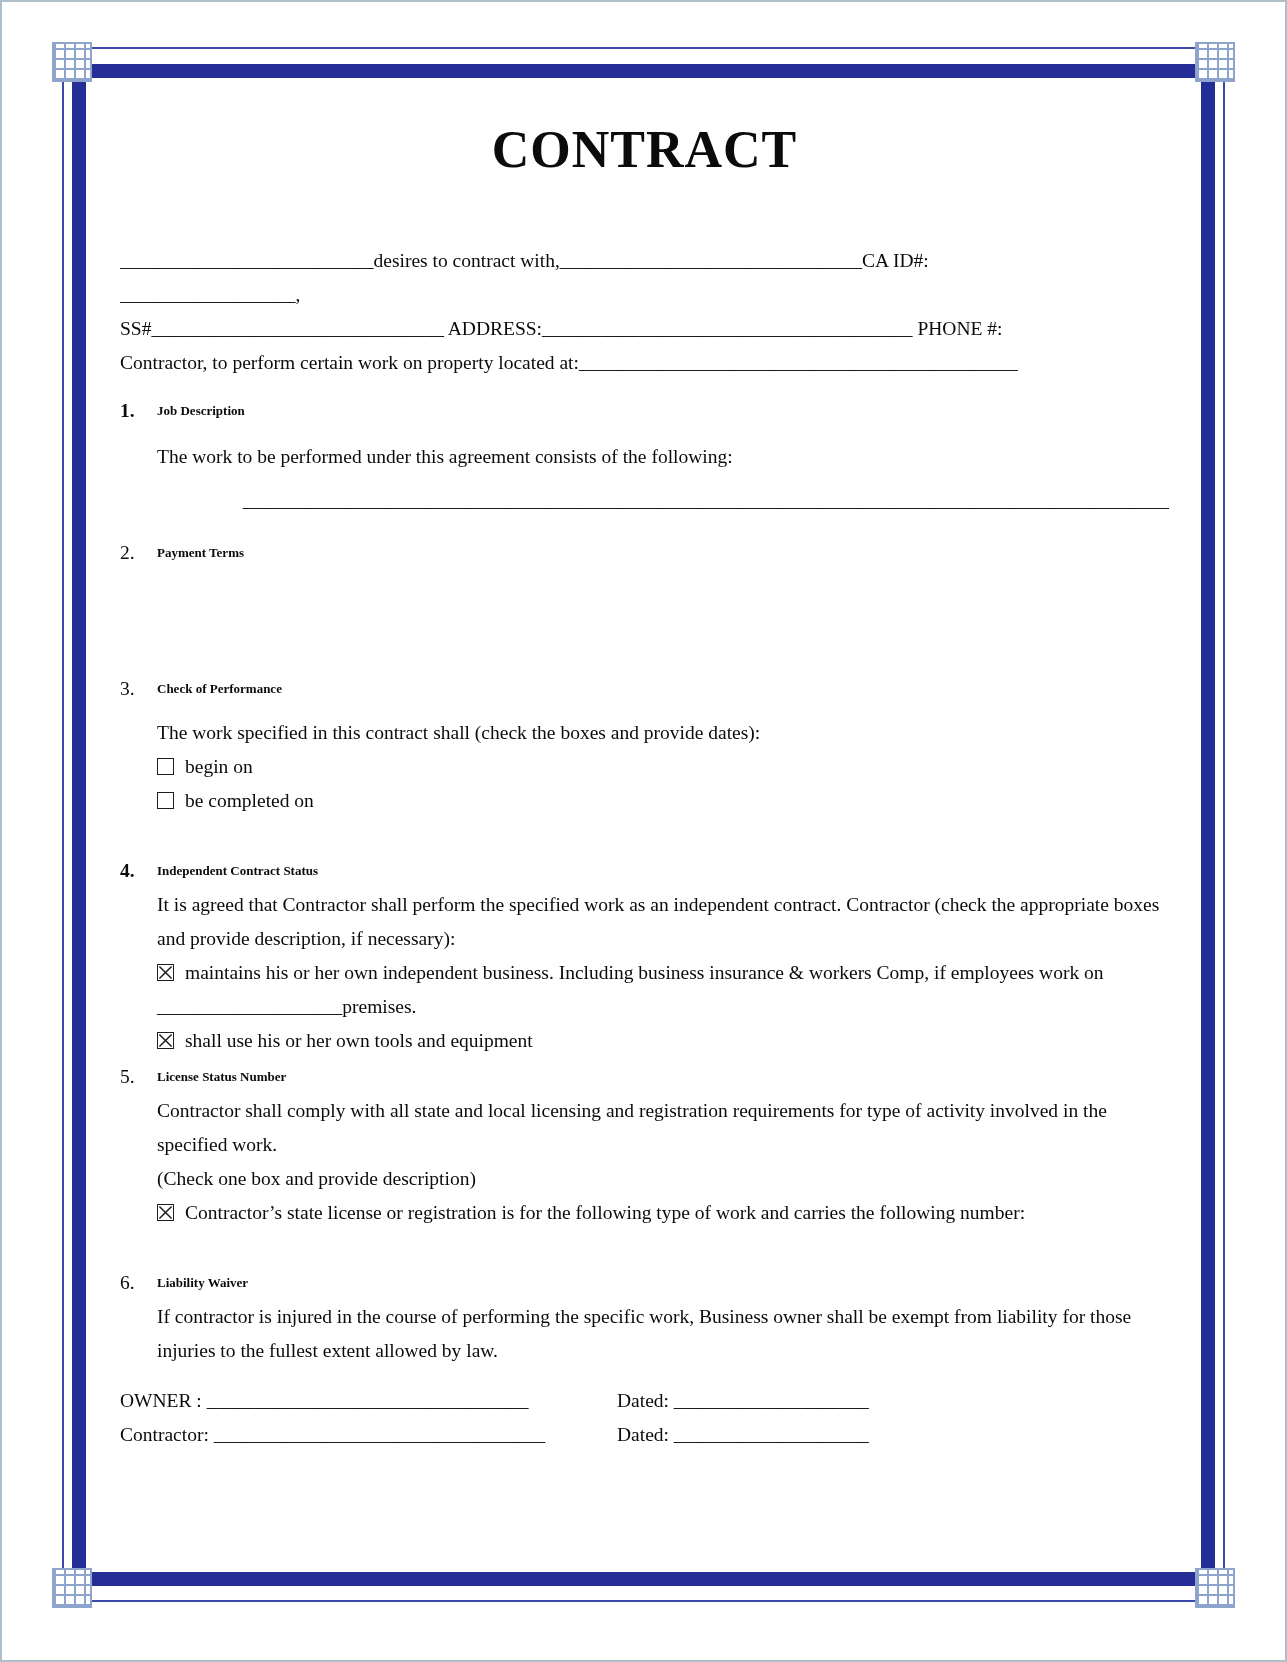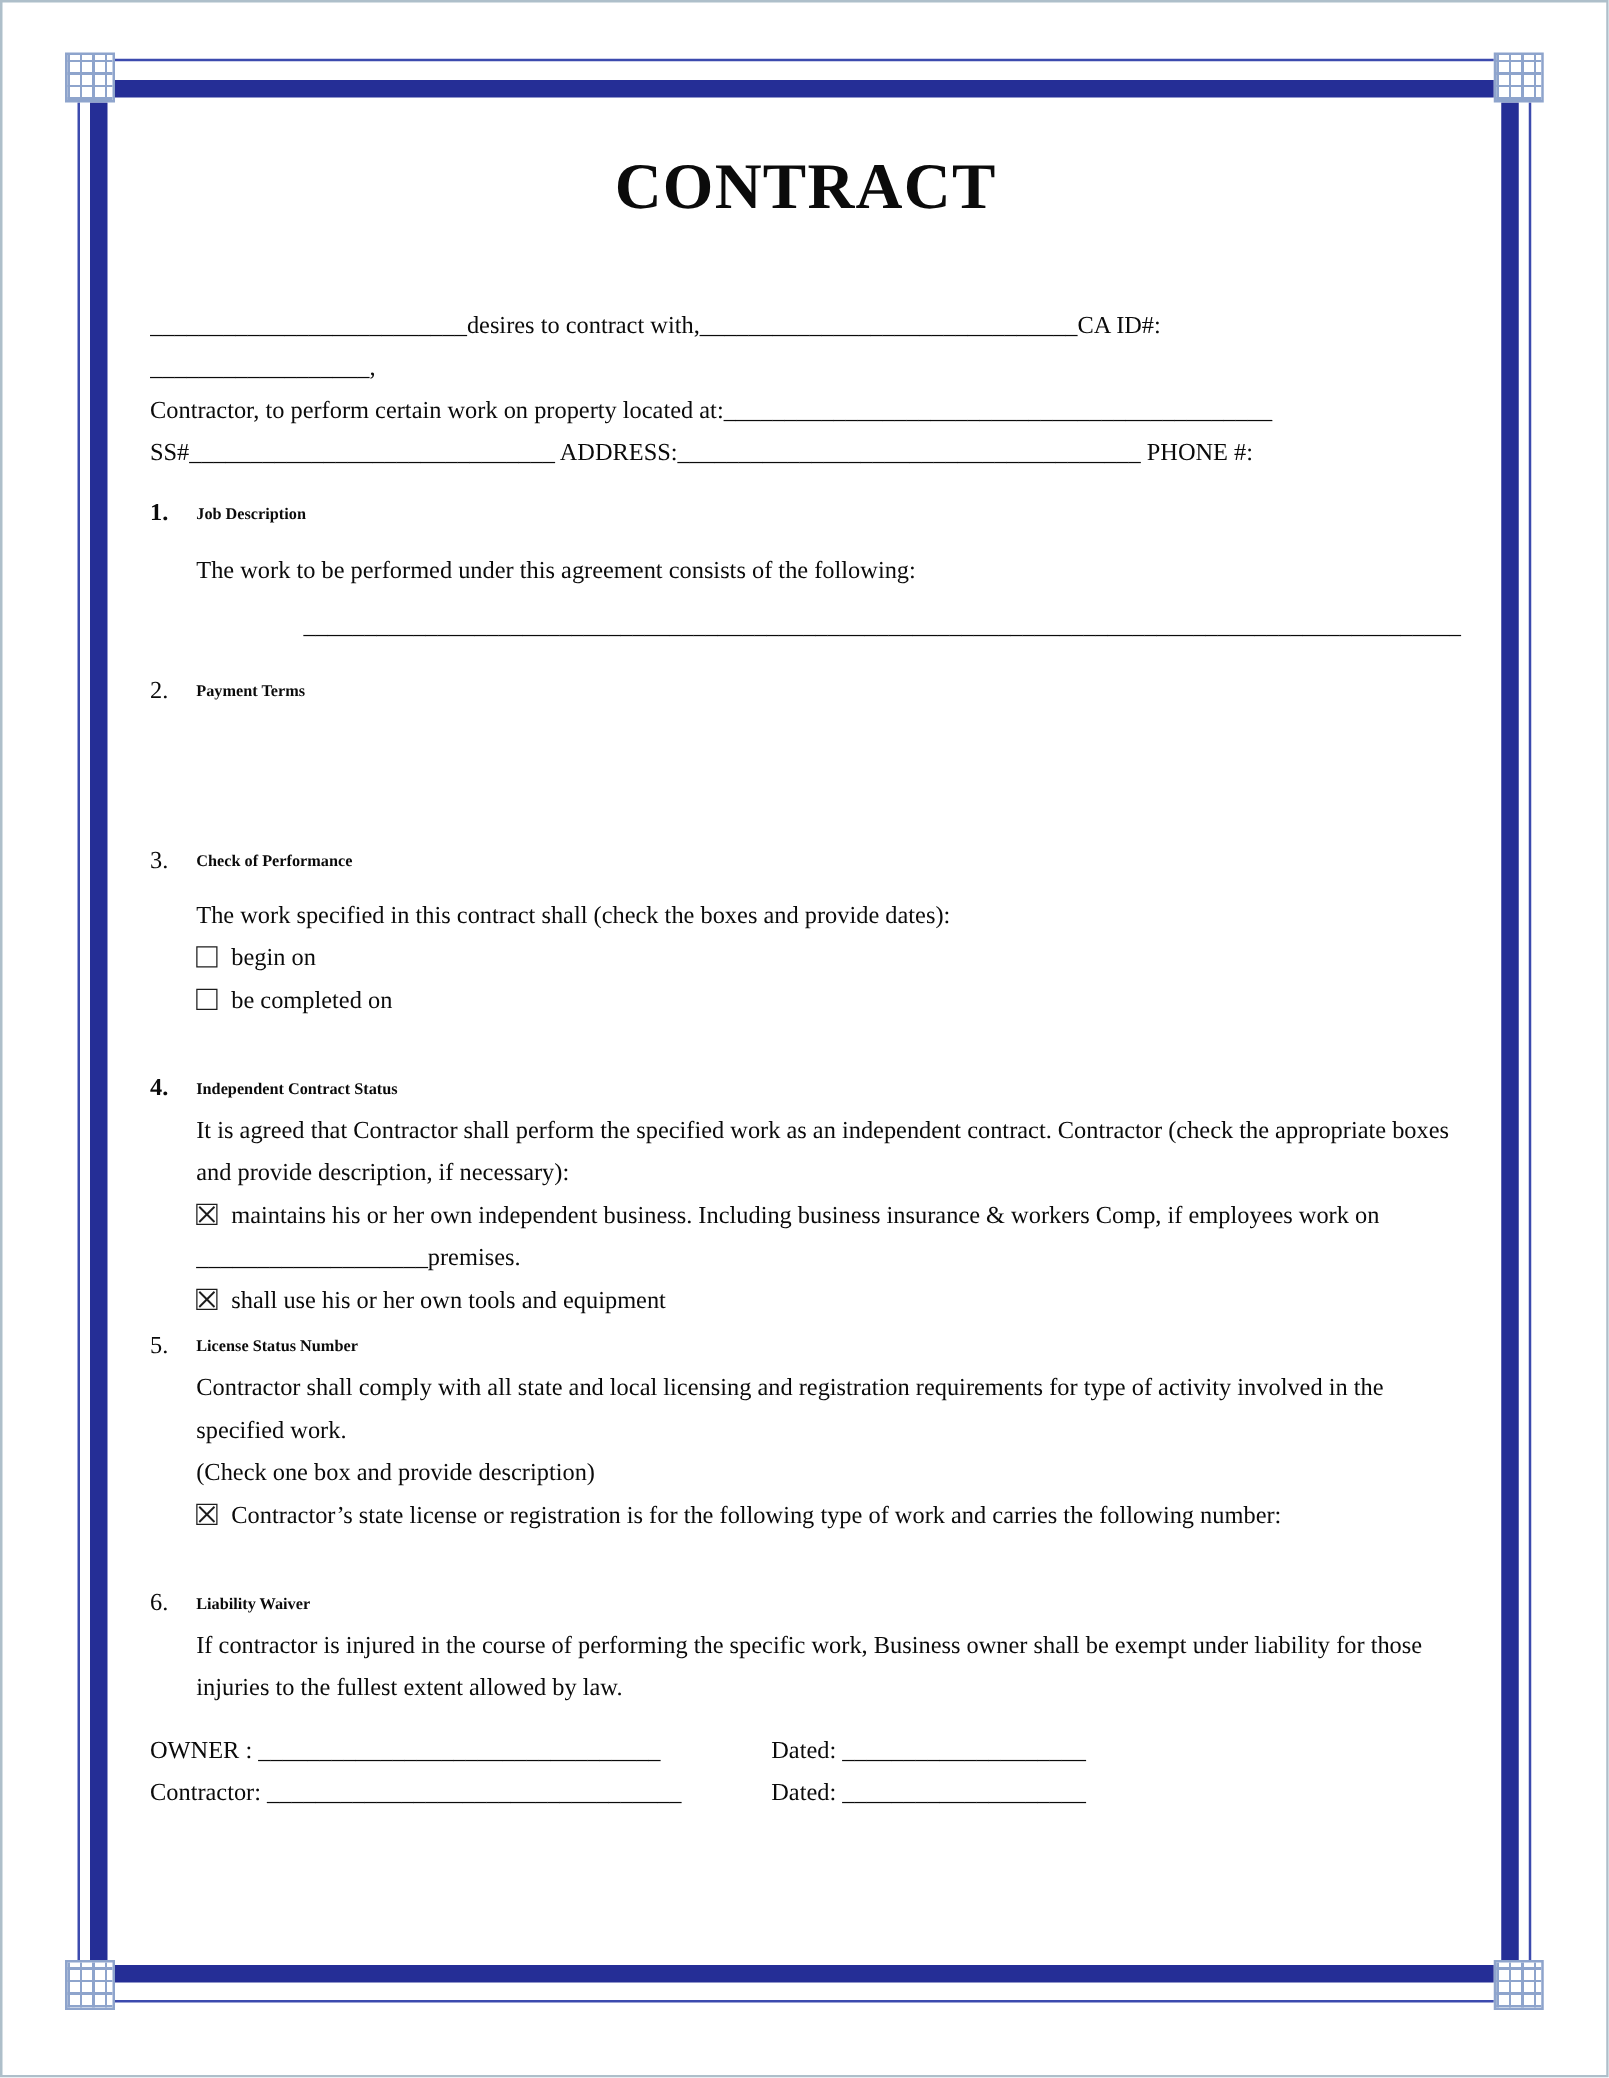--- a/index.html
+++ b/index.html
@@ -105,22 +105,22 @@
   <div class="corner bl"></div>
   <div class="corner br"></div>
 
   <div class="content">
 
     <h1 class="title">CONTRACT</h1>
 
     <div class="intro">
       <p>__________________________desires to contract with,_______________________________CA ID#:</p>
       <p>__________________,</p>
+      <p>SS#______________________________ ADDRESS:______________________________________ PHONE #:</p>
       <p>Contractor, to perform certain work on property located at:_____________________________________________</p>
-      <p>SS#______________________________ ADDRESS:______________________________________ PHONE #:</p>
     </div>
 
     <section class="section sec1">
       <div class="sec-num bold">1.</div>
       <div class="sec-body">
         <h2 class="sec-heading">Job Description</h2>
         <p class="sec-text">The work to be performed under this agreement consists of the following:</p>
         <p class="blank-line">_______________________________________________________________________________________________</p>
       </div>
     </section>
@@ -178,21 +178,21 @@
                 <line x1="14.5" y1="1.5" x2="1.5" y2="14.5"></line>
               </svg></span><span>Contractor’s state license or registration is for the following type of work and carries the following number:</span>
         </p>
       </div>
     </section>
 
     <section class="section sec6">
       <div class="sec-num">6.</div>
       <div class="sec-body">
         <h2 class="sec-heading">Liability Waiver</h2>
-        <p class="sec-text">If contractor is injured in the course of performing the specific work, Business owner shall be exempt under liability for those injuries to the fullest extent allowed by law.</p>
+        <p class="sec-text">If contractor is injured in the course of performing the specific work, Business owner shall be exempt from liability for those injuries to the fullest extent allowed by law.</p>
       </div>
     </section>
 
     <div class="sig-block">
       <div class="sig-row">
         <div class="sig-left">OWNER : _________________________________</div>
         <div class="sig-right">Dated: ____________________</div>
       </div>
       <div class="sig-row">
         <div class="sig-left">Contractor:  __________________________________</div>

